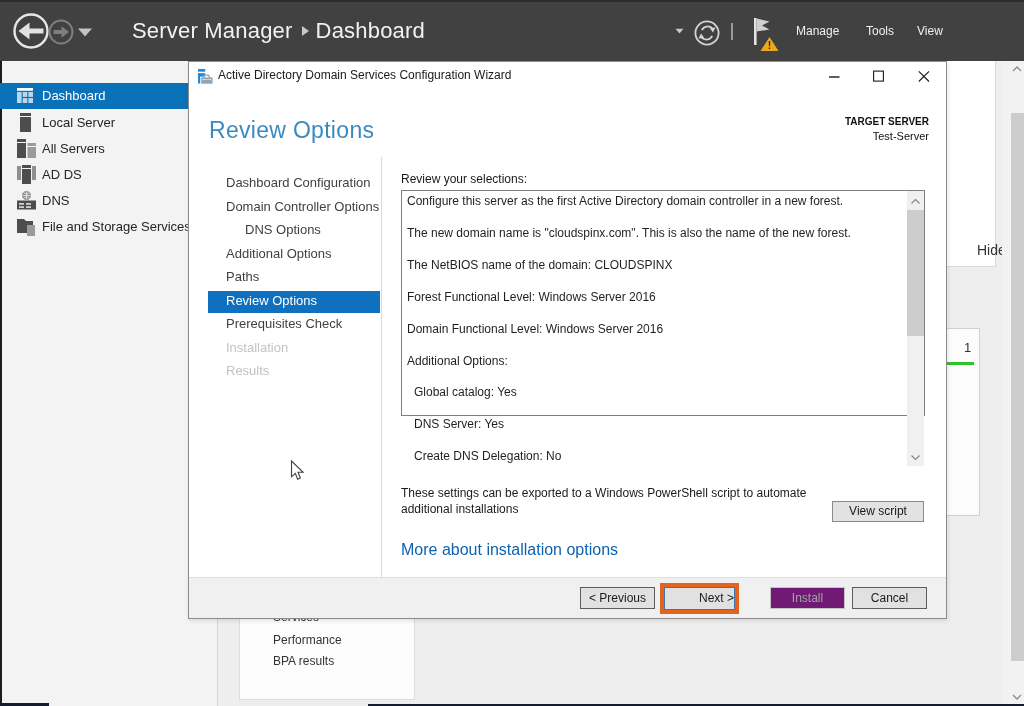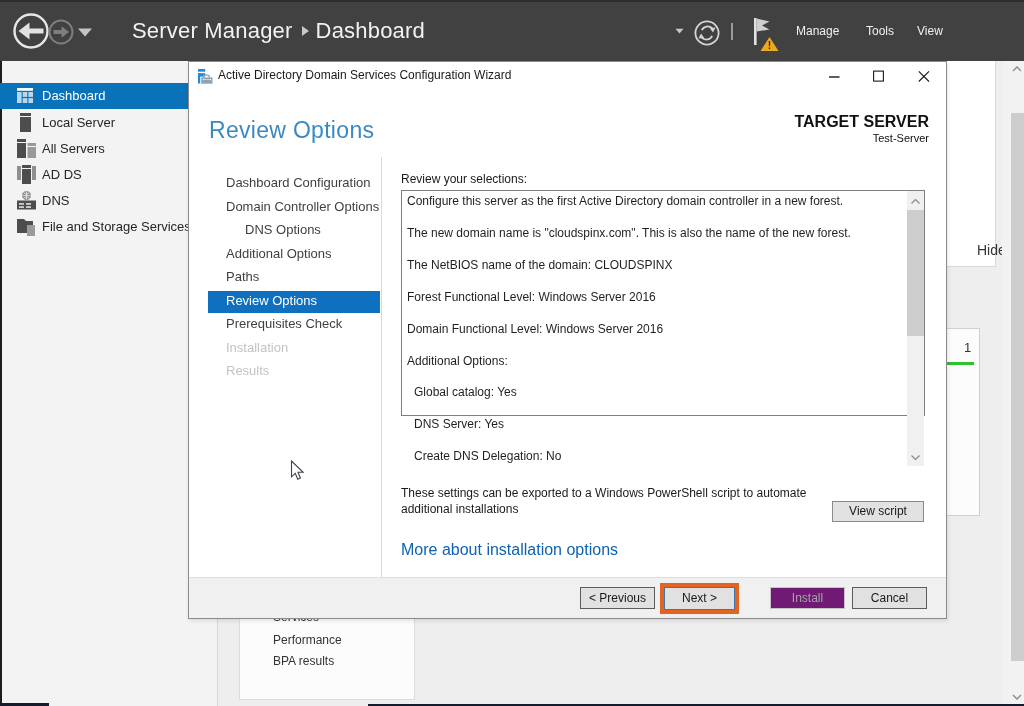--- a/index.html
+++ b/index.html
@@ -32,21 +32,21 @@
   
   .botdark { background:#141b2e; }
 
   
   #dlg { left:140px; top:61px; width:759px; height:558px; background:#ffffff; border:1px solid #8b8b8b; box-shadow:1px 2px 4px rgba(0,0,0,0.10);margin-left:48px; }
   #dlgTitle { left:29px; top:6px; font-size:12px; color:#1a1a1a; }
   .winbtn { position:absolute; }
 
   #hdr { left:20px; top:55px; font-size:23px; color:#3a8ac1; letter-spacing:0.3px; }
   #tsrv { right:17px; top:52px; text-align:right; font-size:11px; color:#111; line-height:15px; }
-  #tsrv b { font-size:16px; }
+  #tsrv b { font-size:10px; }
 
   #navcol { left:0; top:95px; width:193px; height:421px; border-right:1px solid #d9d9d9; }
   .nav { position:absolute; left:37px; font-size:13px; color:#3f3f3f; white-space:nowrap; }
   .nav.sub { left:56px; }
   .nav.dis { color:#c3c3c3; }
   #navsel { left:19px; top:229px; width:172px; height:22px; background:#0e70bf; }
   #navseltxt { left:37px; top:231px; font-size:13px; color:#fff; }
 
   #lbl { left:212px; top:110px; font-size:12px; color:#1a1a1a; }
   #tbox { left:212px; top:128px; width:524px; height:226px; background:#fff; border:1px solid #7f7f7f; }
@@ -55,21 +55,21 @@
   #tsb { position:absolute; right:0; top:0; width:17px; height:275px; background:#f0f0f0; }
 
   #expl { left:212px; top:423px; width:420px; font-size:12px; color:#1a1a1a; line-height:16px; }
   #vsbtn { left:643px; top:439px; width:92px; height:21px; background:#e2e2e2; border:1px solid #8a8a8a; font-size:12px; color:#1a1a1a; text-align:center; line-height:19px; }
   #morelink { left:212px; top:479px; font-size:16px; color:#0d62b4; }
 
   #footer { left:0px; top:515px; width:757px; height:41px; background:#f0f0f0; border-top:1px solid #dfdfdf; }
   .btn { position:absolute; top:525px; height:22px; background:#e1e1e1; border:1px solid #5c5c5c; font-size:12px; color:#1a1a1a; text-align:center; line-height:20px; }
   #bPrev { left:391px; width:75px; }
   #bNextRing { position:absolute; left:471px; top:521px; width:79px; height:31px; background:#e2641f; }
-  #bNext { position:absolute; left:475px; top:525px; width:71px; height:23px; background:#e1e1e1; border:1px solid #3c77ad; font-size:12px; color:#1a1a1a; text-align:center; line-height:21px; }
+  #bNext { position:absolute; left:475px; top:525px; width:71px; height:23px; background:#e1e1e1; border:1px solid #3c77ad; font-size:12px; color:#1a1a1a; text-align:right; line-height:21px; }
   #bInst { left:581px; width:75px; background:#701a75; border:1px solid #c4c4c4; color:#a3a3a3; }
   #bCancel { left:663px; width:75px; }
 </style>
 </head>
 <body>
 
 <div id="topbar" class="abs"></div>
 <svg class="abs" style="left:10px; top:11px;" width="110" height="42" viewBox="0 0 110 42">
   <circle cx="21" cy="20" r="16.5" fill="none" stroke="#e6e6e6" stroke-width="2.4"></circle>
   <path d="M8.5 20 L19.5 11.5 L19.5 17.6 L33.5 17.6 L33.5 22.4 L19.5 22.4 L19.5 28.5 Z" fill="#e2e2e2"></path>

